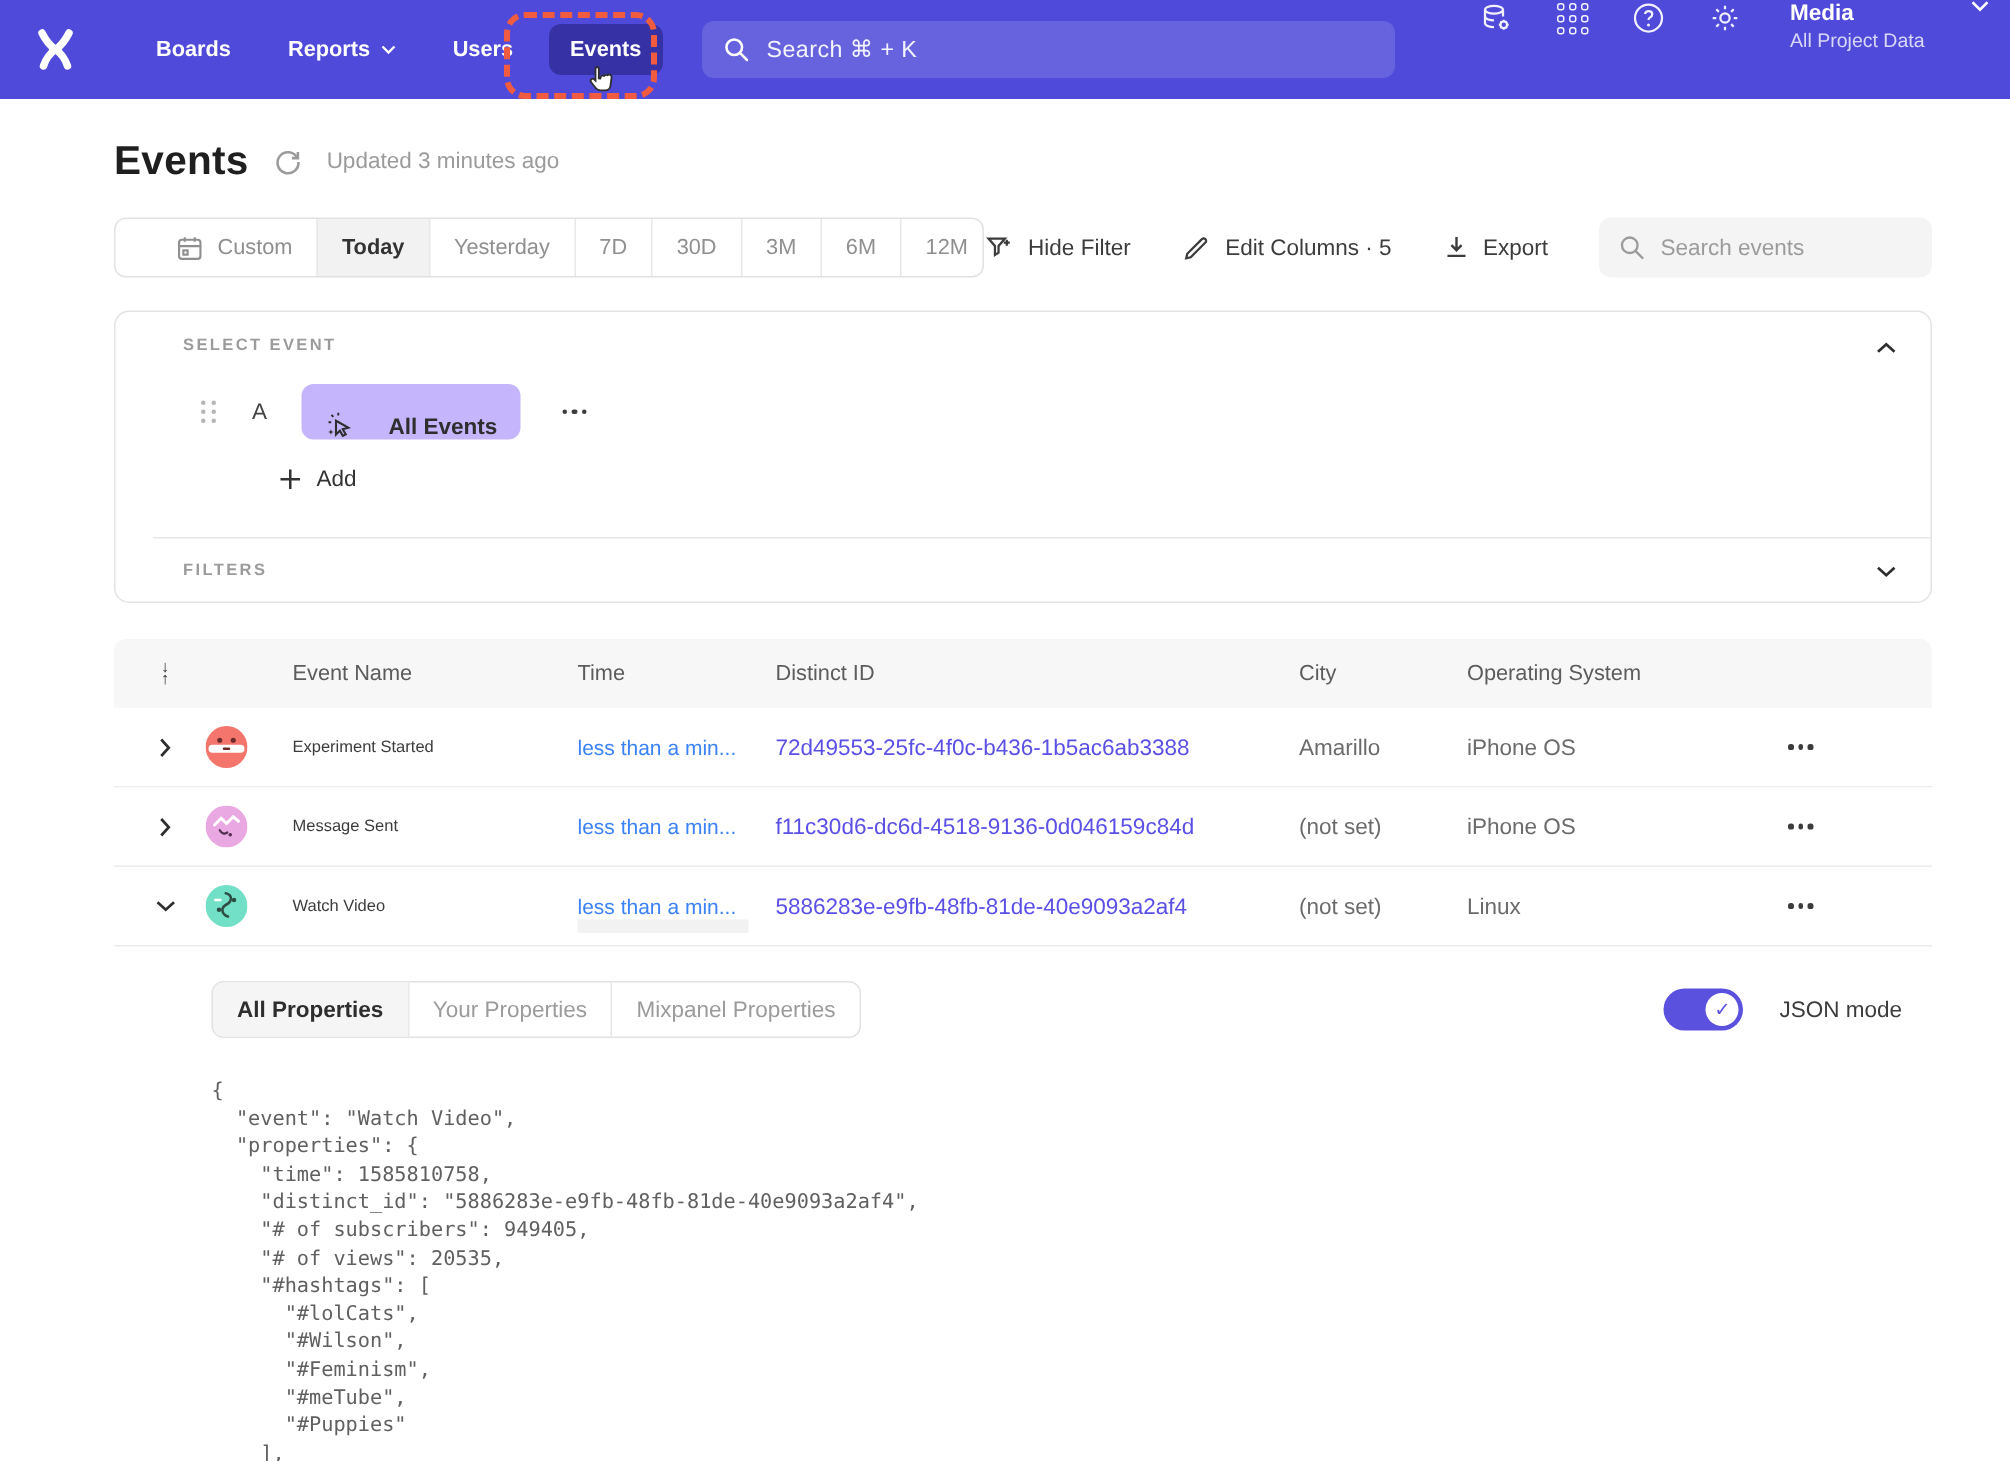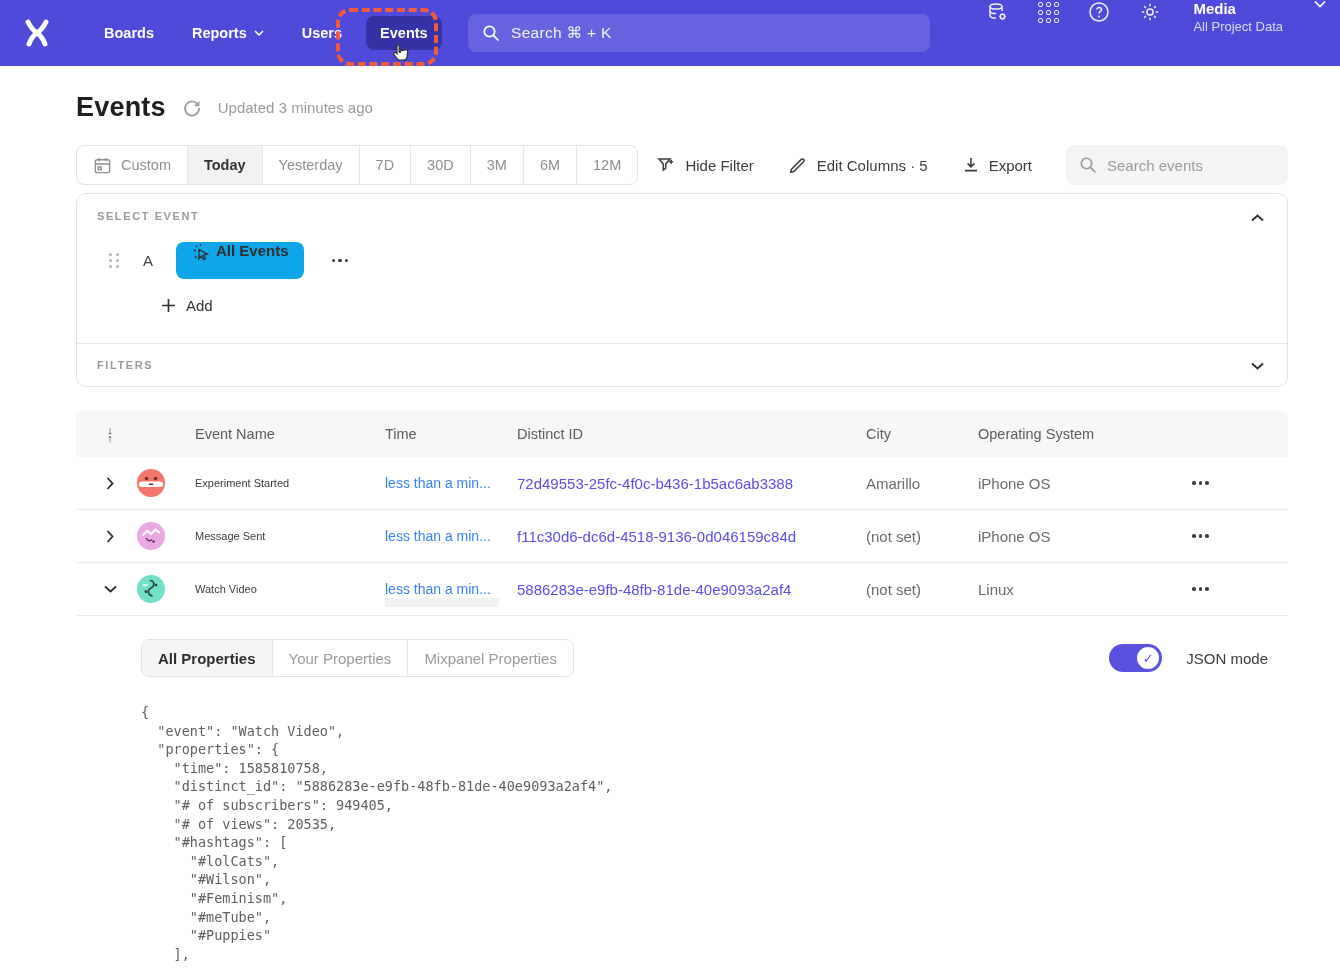--- a/index.html
+++ b/index.html
@@ -36,44 +36,44 @@
   
   .main { padding:26px 0 0 76px; width:1288px; }
   .inner { width:1212px; }
 
   .title-row { display:flex; align-items:center; gap:16px; }
   h1 { font-size:27px; font-weight:700; color:#1f1f1f; letter-spacing:.2px; }
   .refresh { width:20px; height:20px; cursor:pointer; }
   .updated { color:#9b9b9b; font-size:15px; }
 
   .toolbar { margin-top:22px; display:flex; align-items:center; justify-content:space-between; }
-  .segmented { display:inline-flex; border:1px solid #e2e2e2; border-radius:8px; overflow:hidden; background:#fff; }
+  .segmented { display:inline-flex; border:1px solid #e2e2e2; border-radius:8px; overflow:hidden; background:#fff;padding-left:24px; }
   .seg-item { height:38px; display:flex; align-items:center; gap:9px; padding:0 16px;
     font-size:14.5px; color:#8f8f8f; border-left:1px solid #e8e8e8; cursor:pointer; white-space:nowrap; }
   .seg-item:first-child { border-left:none; }
   .seg-item.selected { background:#f2f2f2; color:#333; font-weight:700; }
   .tools { display:flex; align-items:center; gap:34px; }
   .tool-btn { display:flex; align-items:center; gap:9px; font-size:15px; font-weight:500; color:#3c3c3c; cursor:pointer; white-space:nowrap; }
   .search-events { width:222px; height:40px; background:#f4f4f4; border-radius:8px;
     display:flex; align-items:center; gap:10px; padding:0 13px; }
   .search-events input { border:none; outline:none; background:transparent; font-size:15px;
     color:#3c3c3c; width:160px; font-family:inherit; }
   .search-events input::placeholder { color:#9b9b9b; }
 
   
-  .qb-card { margin-top:8px; border:1px solid #e3e3e3; border-radius:10px; }
+  .qb-card { margin-top:22px; border:1px solid #e3e3e3; border-radius:10px;padding-left:25px; }
   .qb-top { padding:16px 20px 26px 20px; position:relative; }
   .qb-label { font-size:11px; font-weight:700; letter-spacing:1.6px; color:#9b9b9b; }
   .chev-btn { position:absolute; right:18px; top:12px; width:24px; height:24px; cursor:pointer;
     display:flex; align-items:center; justify-content:center; }
   .event-row { margin-top:20px; display:flex; align-items:center; }
   .drag-handle { display:grid; grid-template-columns:repeat(2,3px); grid-gap:3px 4px; margin-left:12px; cursor:grab; }
   .drag-handle i { width:3px; height:3px; border-radius:50%; background:#b5b5b5; display:block; }
   .step-letter { font-size:15px; color:#444; margin:0 23px 0 24px; }
-  .event-pill { display:flex; align-items:flex-start; gap:5px; background:#0ea5e9; border-radius:8px;
+  .event-pill { display:flex; align-items:flex-end; gap:23px; background:#c4b5fd; border-radius:8px;
     height:37px; padding:0 15px; cursor:pointer; }
   .event-pill span { font-size:15px; font-weight:600; color:#2e2e2e; }
   .more-dots { display:flex; gap:3px; margin-left:22px; cursor:pointer; padding:6px; }
   .more-dots i { width:3.5px; height:3.5px; border-radius:50%; background:#3c3c3c; display:block; }
   .add-row { margin:18px 0 0 64px; display:inline-flex; align-items:center; gap:10px; cursor:pointer; }
   .add-row span { font-size:15px; font-weight:500; color:#333; }
   .qb-divider { border-top:1px solid #e7e7e7; }
   .qb-filters { padding:15px 20px; position:relative; }
 
   .results-line { margin-top:26px; font-size:14.5px; color:#3c3c3c; }

